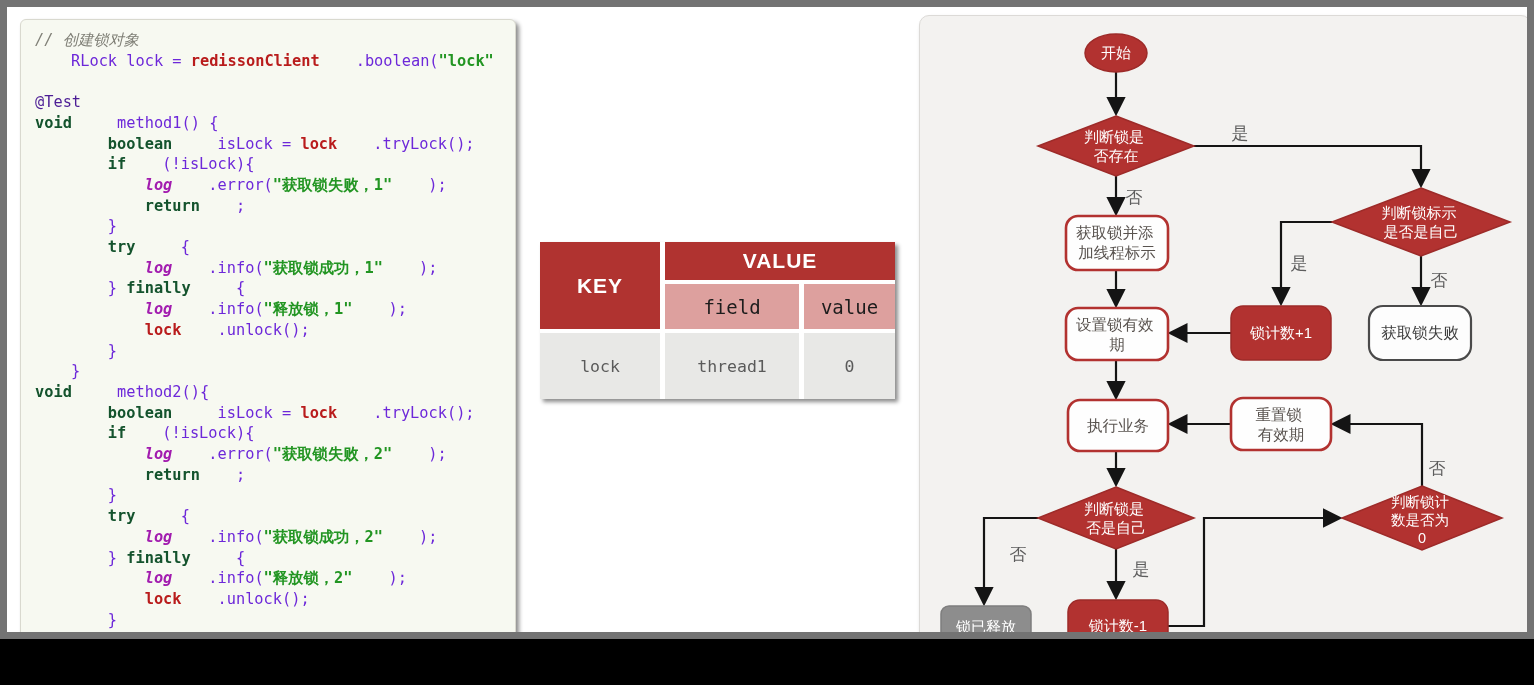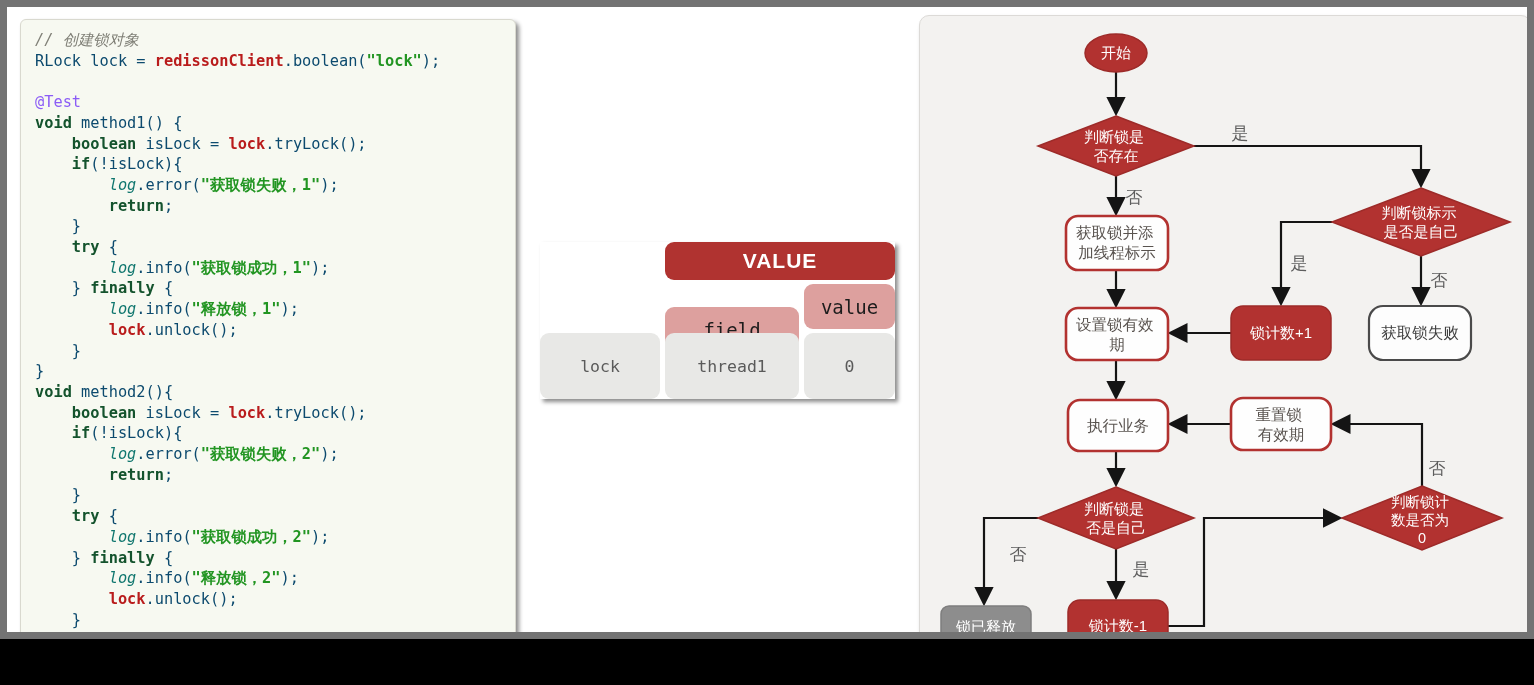--- a/index.html
+++ b/index.html
@@ -6,41 +6,41 @@
   .frame{position:relative;width:1534px;height:639px;box-sizing:border-box;
          border:7px solid #737373;background:#ffffff;overflow:hidden;
          font-family:"Liberation Sans",sans-serif;}
   
   .code-panel{position:absolute;left:13px;top:12px;width:496px;height:662px;
               box-sizing:border-box;background:#f7f9f1;border:1px solid #d9d9cf;
               border-radius:6px;box-shadow:3px 3px 4px rgba(0,0,0,.45);
               padding:10px 6px 8px 14px;overflow:hidden;}
   .code-line{font-family:"DejaVu Sans Mono",monospace;font-size:15.3px;
              line-height:20.7px;white-space:pre;color:#1f1f1f;}
-  .tok-p{color:#0c4a6e;}
+  .tok-p{color:#6d28d9;margin-left:36px;}
   .tok-c{color:#7f7f76;font-style:italic;}
   .tok-k{color:#14532d;font-weight:bold;}
   .tok-v{color:#b91c1c;font-weight:bold;}
-  .tok-f{color:#0f766e;font-weight:normal;font-style:italic;}
+  .tok-f{color:#a21caf;font-weight:bold;font-style:italic;}
   .tok-s{color:#229522;font-weight:bold;}
-  .tok-a{color:#8b5cf6;}
+  .tok-a{color:#4c1d95;}
   
   .redis-table{position:absolute;left:533px;top:235px;width:355px;height:157px;
                background:#ffffff;box-shadow:3px 3px 4px rgba(0,0,0,.45);}
   .rt-cell{position:absolute;display:flex;align-items:center;justify-content:center;
-           box-sizing:border-box;border-radius:9px;}
+           box-sizing:border-box;}
   .rt-head{background:#b03330;color:#ffffff;font-weight:bold;font-size:21px;
            letter-spacing:1px;font-family:"Liberation Sans",sans-serif;}
   .rt-sub{background:#dda09e;color:#1c1c1c;font-family:"DejaVu Sans Mono",monospace;
           font-size:19px;}
   .rt-data{background:#e8e8e6;color:#5a5a5a;font-family:"DejaVu Sans Mono",monospace;
            font-size:16.5px;}
   .rt-key  {left:0;   top:0;   width:120px;height:87px;}
   .rt-value{left:125px;top:0;  width:230px;height:38px;}
-  .rt-field{left:125px;top:42px;width:134px;height:45px;margin-top:23px;}
+  .rt-field{left:125px;top:42px;width:134px;height:45px;}
   .rt-valsub{left:264px;top:42px;width:91px;height:45px;}
   .rt-dkey {left:0;   top:91px;width:120px;height:66px;}
   .rt-dfield{left:125px;top:91px;width:134px;height:66px;}
   .rt-dval {left:264px;top:91px;width:91px;height:66px;}
   
   .flow-panel{position:absolute;left:912px;top:8px;width:612px;height:654px;
               box-sizing:border-box;background:#f3f2f0;border:1px solid #dcdad7;
               border-radius:10px;box-shadow:3px 4px 5px rgba(0,0,0,.4);}
   .flow-panel svg{display:block;}
   .fc-edge{stroke:#141414;stroke-width:2.2;fill:none;}
@@ -91,20 +91,21 @@
         <div class="code-line"><span class="tok-p">        </span><span class="tok-f">log</span><span class="tok-p">.info(</span><span class="tok-s">"获取锁成功，2"</span><span class="tok-p">);</span></div>
         <div class="code-line"><span class="tok-p">    } </span><span class="tok-k">finally</span><span class="tok-p"> {</span></div>
         <div class="code-line"><span class="tok-p">        </span><span class="tok-f">log</span><span class="tok-p">.info(</span><span class="tok-s">"释放锁，2"</span><span class="tok-p">);</span></div>
         <div class="code-line"><span class="tok-p">        </span><span class="tok-v">lock</span><span class="tok-p">.unlock();</span></div>
         <div class="code-line"><span class="tok-p">    }</span></div>
         <div class="code-line"><span class="tok-p">}</span></div>
       </div>
   </div>
 
   <div class="redis-table">
+    <div class="rt-cell rt-head rt-key">KEY</div>
     <div class="rt-cell rt-head rt-value">VALUE</div>
     <div class="rt-cell rt-sub rt-field">field</div>
     <div class="rt-cell rt-sub rt-valsub">value</div>
     <div class="rt-cell rt-data rt-dkey">lock</div>
     <div class="rt-cell rt-data rt-dfield">thread1</div>
     <div class="rt-cell rt-data rt-dval">0</div>
   </div>
 
   <div class="flow-panel">
     <svg width="610" height="652" viewBox="0 0 610 652">

